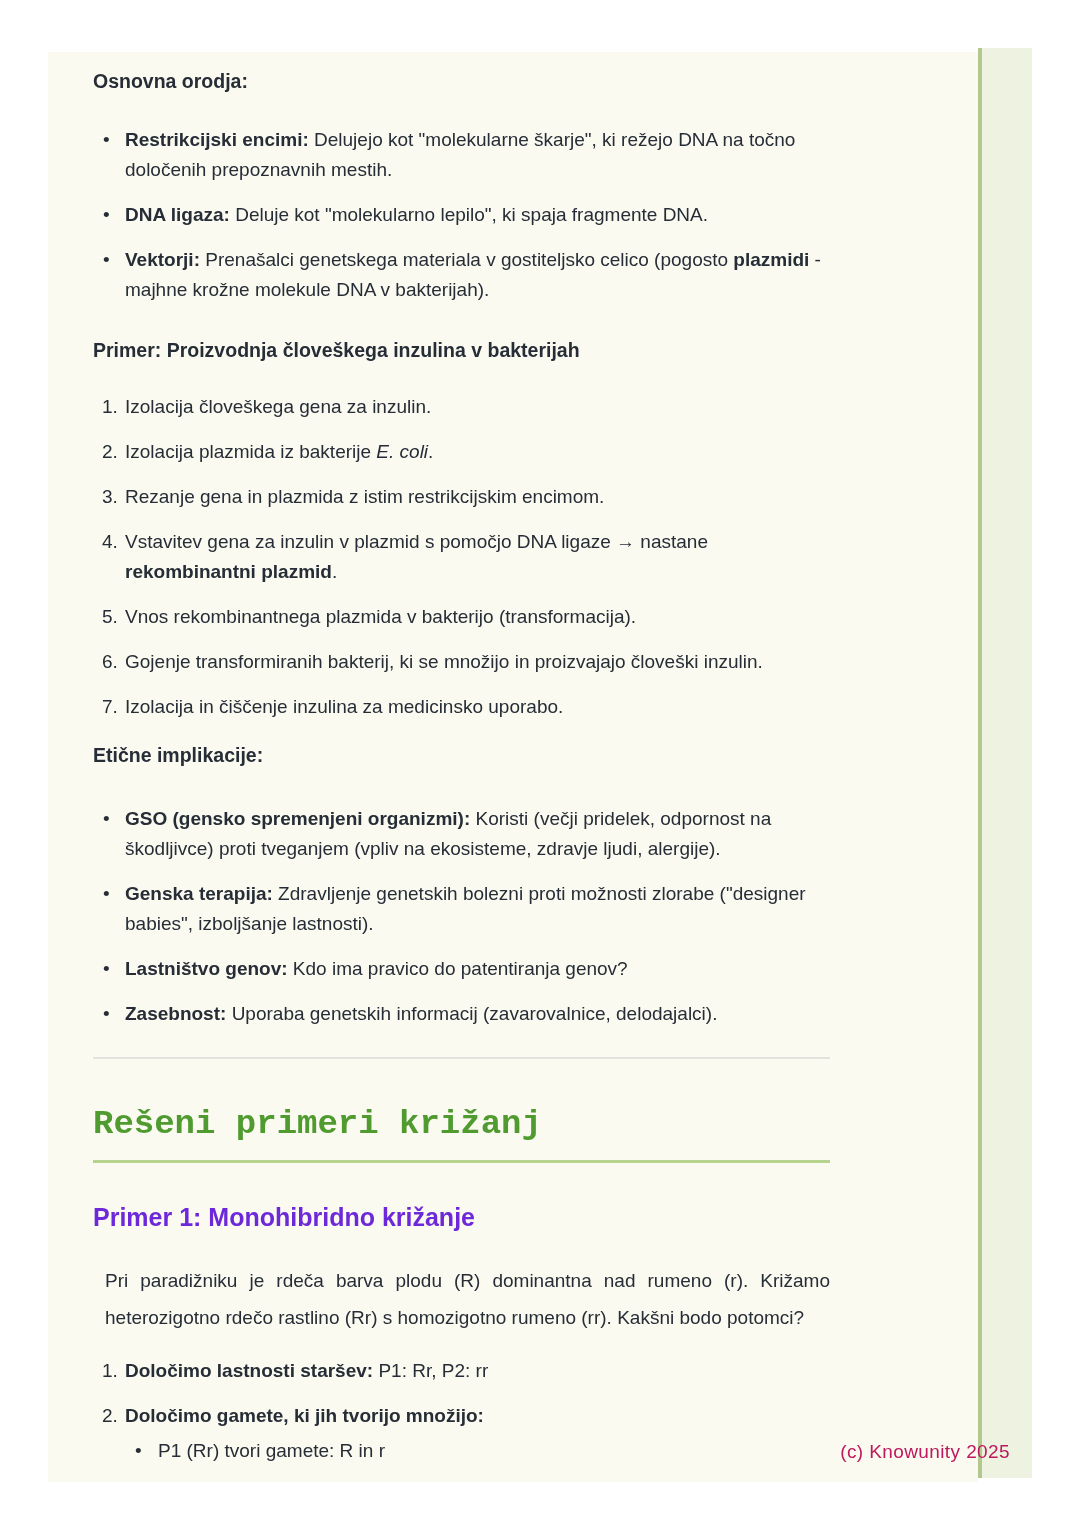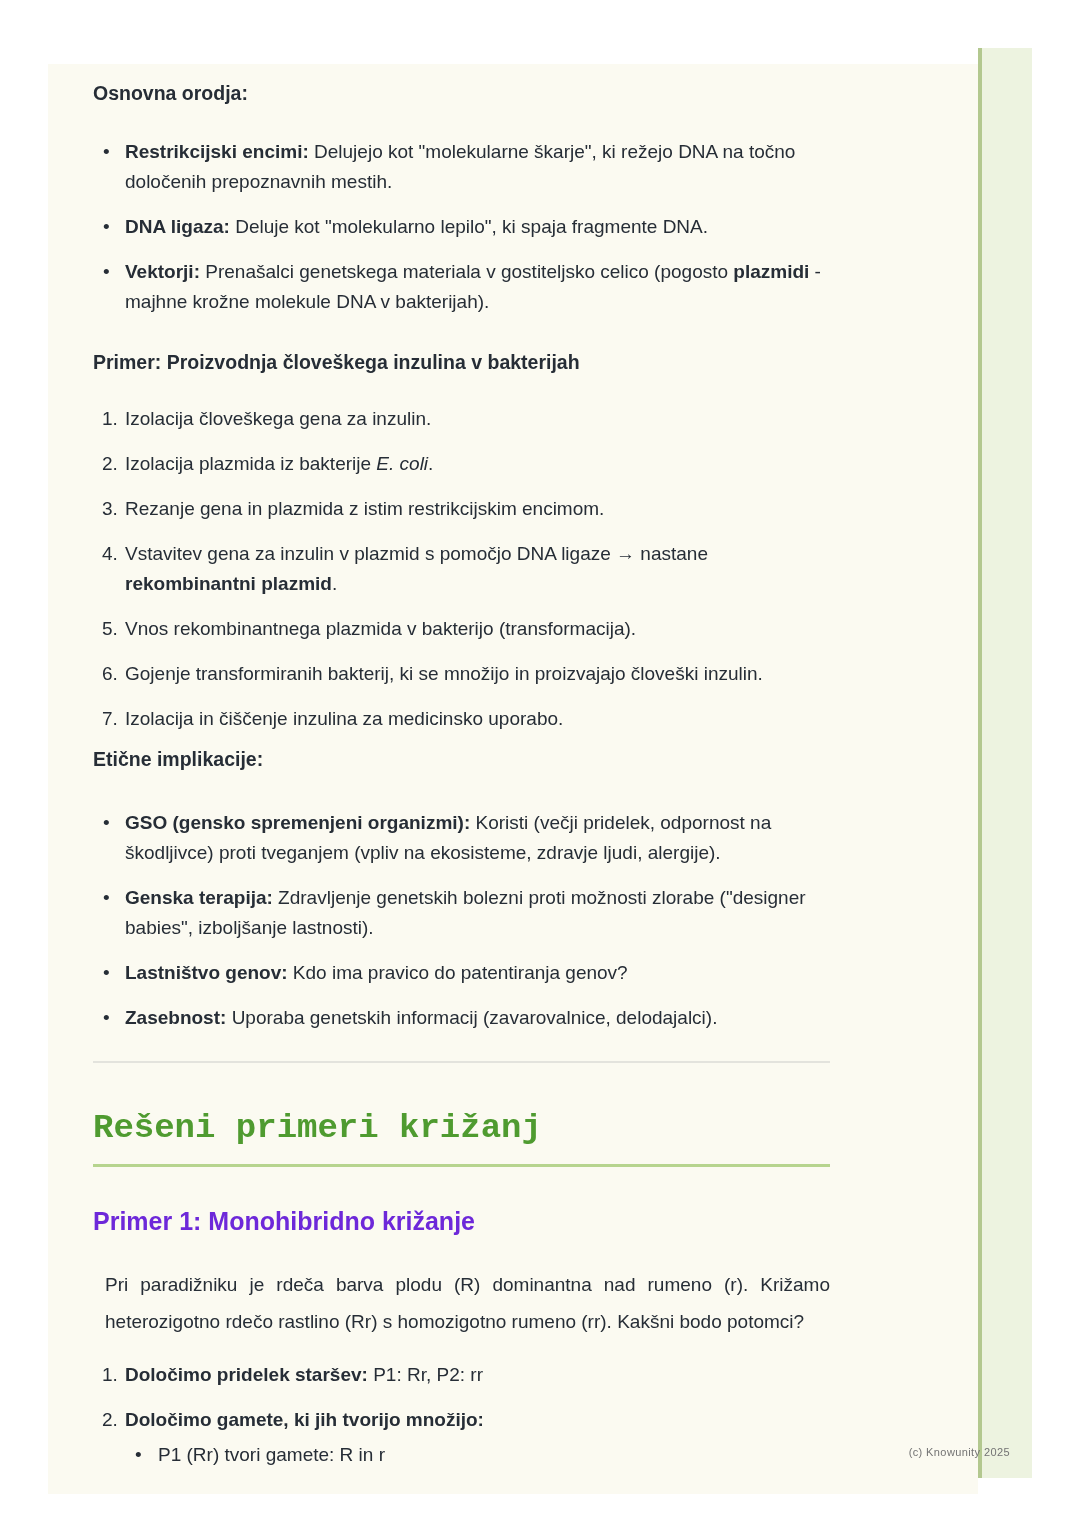--- a/index.html
+++ b/index.html
@@ -6,34 +6,34 @@
   body {
     width:1080px; height:1528px;
     background:#ffffff;
     font-family:"Liberation Sans", sans-serif;
     font-size:19px; line-height:30px;
     color:#262d36;
     position:relative;
     overflow:hidden;
   }
   .card {
-    position:absolute; left:48px; top:64px;
+    position:absolute; left:48px; top:52px;
     width:930px; height:1430px;
     background:#fbfaf1;
     overflow:hidden;
   }
   .content { padding:0 148px 0 45px; }
 
   .h3 {
     font-size:19.5px; font-weight:700;
     margin:0; line-height:26px;
   }
   #h-tools   { margin-top:16px; }
   #h-insulin { margin-top:32px; }
-  #h-ethics  { margin-top:12px; }
+  #h-ethics  { margin-top:20px; }
 
   ul, ol { margin:0; padding:0; list-style:none; }
   li { position:relative; padding-left:32px; }
   li + li { margin-top:15px; }
 
   ul.bullets { margin-top:31px; }
   ul.bullets > li::before {
     content:"\2022";
     position:absolute; left:10px; top:0;
     font-size:19px; color:#262d36;
@@ -82,22 +82,22 @@
     width:4px; height:1430px;
     background:#b3c88f;
   }
   .side-panel {
     position:absolute; left:982px; top:48px;
     width:50px; height:1430px;
     background:#edf3e0;
   }
   .watermark {
     position:absolute; top:1443px; right:70px;
-    font-size:11px; line-height:18px;
-    color:#737373;
+    font-size:19px; line-height:18px;
+    color:#be185d;
     z-index:5;
     letter-spacing:0.4px;
   }
 </style>
 </head>
 <body>
 
 <div class="card">
   <div class="content">
 
@@ -132,21 +132,21 @@
 
     <hr class="divider">
 
     <h1 class="main-green">Rešeni primeri križanj</h1>
 
     <h2 class="sub-green">Primer 1: Monohibridno križanje</h2>
 
     <p class="justified">Pri paradižniku je rdeča barva plodu (R) dominantna nad rumeno (r). Križamo heterozigotno rdečo rastlino (Rr) s homozigotno rumeno (rr). Kakšni bodo potomci?</p>
 
     <ol class="nums steps">
-      <li><span class="num">1.</span><span class="b">Določimo pridelek staršev:</span><span> P1: Rr, P2: rr</span></li>
+      <li><span class="num">1.</span><span class="b">Določimo lastnosti staršev:</span><span> P1: Rr, P2: rr</span></li>
       <li><span class="num">2.</span><span class="b">Določimo gamete, ki jih tvorijo množijo:</span>
         <ul class="sublist">
           <li><span>P1 (Rr) tvori gamete: R in r</span></li>
         </ul>
       </li>
     </ol>
 
   </div>
 </div>
 

